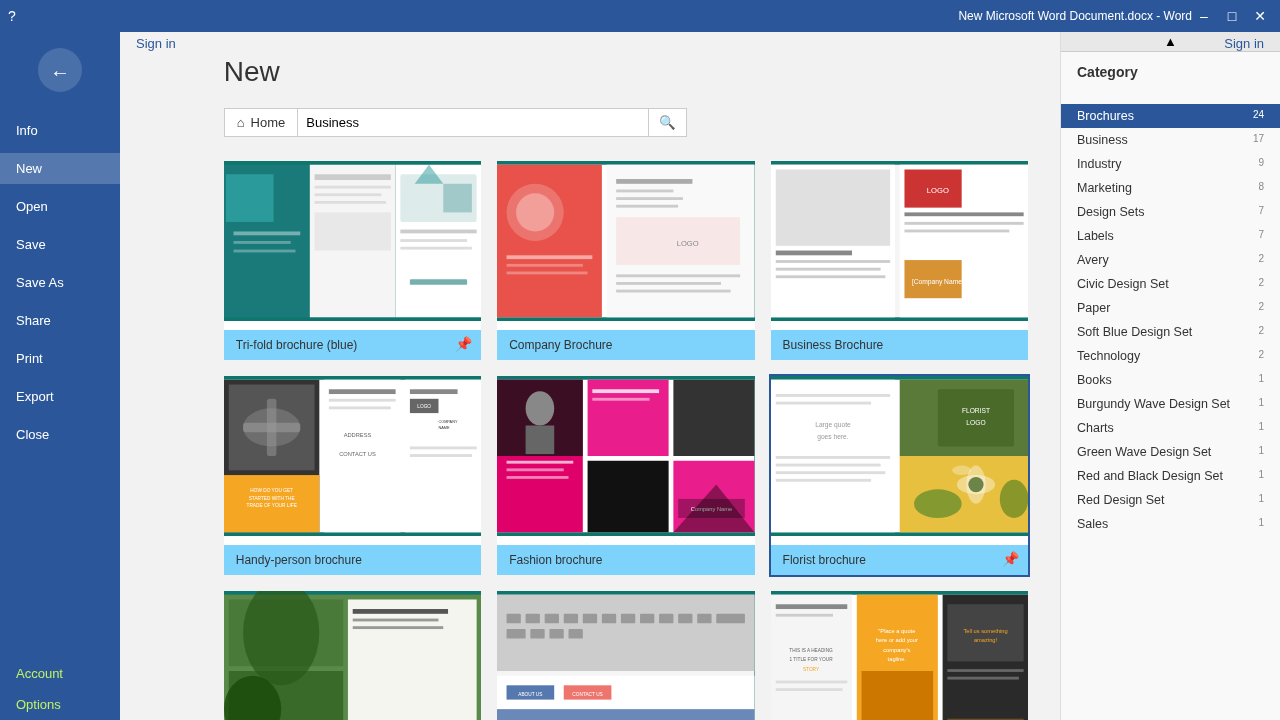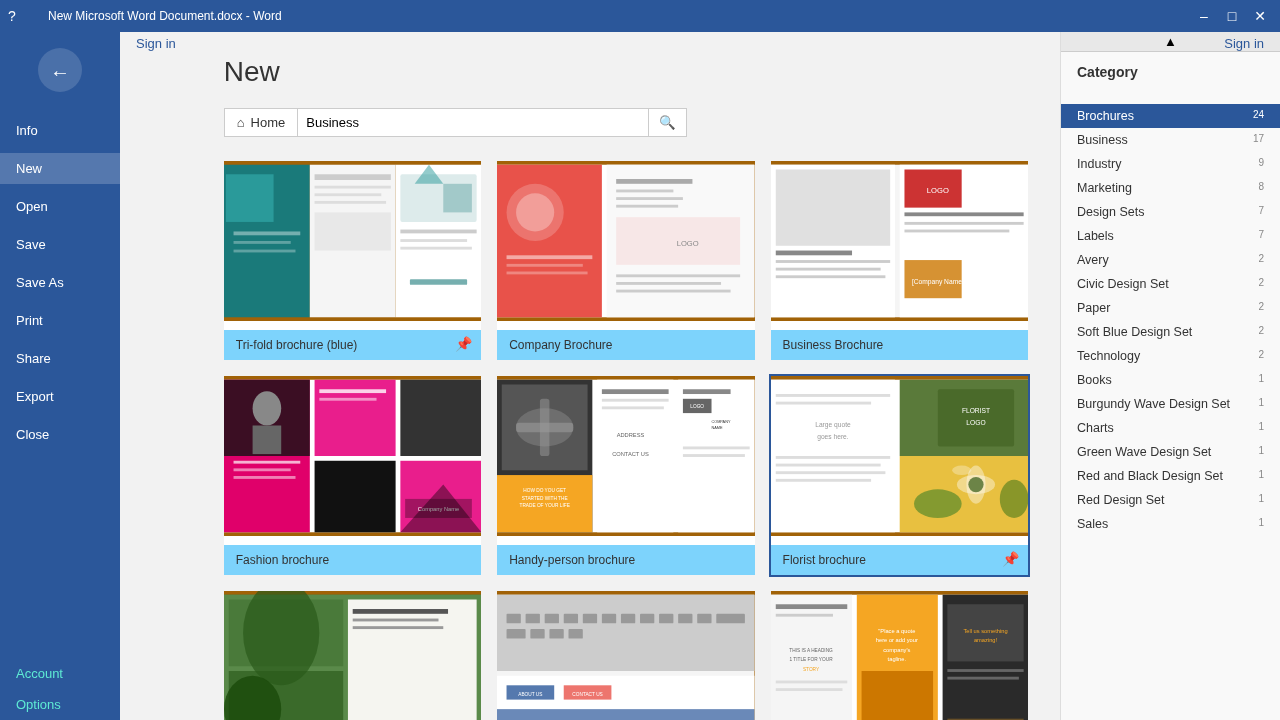--- a/index.html
+++ b/index.html
@@ -8,21 +8,21 @@
     
     .title-bar {
       height: 32px;
       background: #2b579a;
       display: flex;
       align-items: center;
       justify-content: space-between;
       padding: 0 8px;
       flex-shrink: 0;
     }
-    .title-bar-title { color: #fff; font-size: 12px; flex: 1; text-align: left; }
+    .title-bar-title { color: #fff; font-size: 12px; flex: 1; text-align: right; }
     .title-bar-controls { display: flex; gap: 4px; }
     .title-bar-btn { color: #fff; font-size: 14px; cursor: pointer; width: 24px; height: 24px; display: flex; align-items: center; justify-content: center; }
     .title-bar-left { display: flex; align-items: center; width: 40px; }
     .help-icon { color: #fff; font-size: 14px; cursor: pointer; }
 
     
     .app-body { display: flex; flex: 1; overflow: hidden; }
 
     
     .sidebar {
@@ -46,21 +46,21 @@
     .sidebar-item {
       color: #fff;
       padding: 8px 16px;
       cursor: pointer;
       font-size: 13px;
       margin-top: 7px;
     }
     .sidebar-item.active { background: rgba(255,255,255,0.2); }
     .sidebar-spacer { flex: 1; }
     .sidebar-bottom-item {
-      color: #5eead4;
+      color: #bef264;
       padding: 8px 16px;
       cursor: pointer;
       font-size: 13px;
     }
 
     
     .main-content {
       flex: 1;
       display: flex;
       overflow: hidden;
@@ -146,21 +146,21 @@
     }
     .template-card.selected { outline: 2px solid #2b579a; }
 
     .template-thumb {
       width: 100%;
       height: 160px;
       overflow: hidden;
       display: flex;
       align-items: center;
       justify-content: flex-start;
-      background: #a16207;
+      background: #0f766e;
       position: relative;
     }
 
     .template-label {
       padding: 8px 12px;
       font-size: 12px;
       color: #333;
       background: #7dd3fc;
       margin-top: 9px;
     }
@@ -244,22 +244,22 @@
 
 <div class="app-body">
 
   <div class="sidebar">
     <div class="sidebar-back">←</div>
     <div class="sidebar-item">Info</div>
     <div class="sidebar-item active">New</div>
     <div class="sidebar-item">Open</div>
     <div class="sidebar-item">Save</div>
     <div class="sidebar-item">Save As</div>
+    <div class="sidebar-item">Share</div>
     <div class="sidebar-item">Print</div>
-    <div class="sidebar-item">Share</div>
     <div class="sidebar-item">Export</div>
     <div class="sidebar-item">Close</div>
     <div class="sidebar-spacer"></div>
     <div class="sidebar-bottom-item">Account</div>
     <div class="sidebar-bottom-item">Options</div>
   </div>
 
   <div class="main-content">
     <div style="position:absolute;top:0;right:0;padding:4px 16px;font-size:13px;color:#2b579a;cursor:pointer;z-index:10;">Sign in</div>
     <div style="text-align:right;padding:4px 16px;font-size:13px;color:#2b579a;cursor:pointer;">
@@ -369,53 +369,20 @@
             <div class="template-label">
               <span>Business Brochure</span>
             </div>
           </div>
 
           <div class="template-card">
             <div class="template-thumb">
               <svg class="thumb-svg" viewBox="0 0 270 160" xmlns="http://www.w3.org/2000/svg">
                 <rect width="270" height="160" fill="#fff"></rect>
 
-                <rect x="0" y="0" width="90" height="160" fill="#e0006a"></rect>
-                <rect x="0" y="0" width="90" height="80" fill="#111" opacity="0.8"></rect>
-
-                <ellipse cx="45" cy="30" rx="15" ry="18" fill="#888"></ellipse>
-                <rect x="30" y="48" width="30" height="30" fill="#666"></rect>
-                <rect x="10" y="85" width="70" height="3" fill="rgba(255,255,255,0.7)"></rect>
-                <rect x="10" y="93" width="60" height="3" fill="rgba(255,255,255,0.5)"></rect>
-                <rect x="10" y="101" width="65" height="3" fill="rgba(255,255,255,0.5)"></rect>
-
-                <rect x="95" y="0" width="85" height="80" fill="#e91e8c"></rect>
-                <rect x="95" y="85" width="85" height="75" fill="#111"></rect>
-
-                <rect x="100" y="10" width="70" height="4" fill="rgba(255,255,255,0.8)"></rect>
-                <rect x="100" y="19" width="60" height="3" fill="rgba(255,255,255,0.5)"></rect>
-
-                <rect x="185" y="0" width="85" height="80" fill="#333"></rect>
-                <rect x="185" y="85" width="85" height="75" fill="#e91e8c"></rect>
-                <rect x="190" y="125" width="70" height="20" fill="rgba(0,0,0,0.3)"></rect>
-                <text x="225" y="138" font-size="6" fill="#fff" text-anchor="middle">Company Name</text>
-
-                <polygon points="185,160 230,110 270,160" fill="#000" opacity="0.4"></polygon>
-              </svg>
-            </div>
-            <div class="template-label">
-              <span>Fashion brochure</span>
-            </div>
-          </div>
-
-          <div class="template-card">
-            <div class="template-thumb">
-              <svg class="thumb-svg" viewBox="0 0 270 160" xmlns="http://www.w3.org/2000/svg">
-                <rect width="270" height="160" fill="#fff"></rect>
-
                 <rect x="0" y="0" width="100" height="160" fill="#333"></rect>
                 <rect x="5" y="5" width="90" height="90" fill="#555"></rect>
 
                 <ellipse cx="50" cy="50" rx="30" ry="20" fill="#888" opacity="0.5"></ellipse>
                 <rect x="20" y="45" width="60" height="10" rx="3" fill="#999" opacity="0.6"></rect>
                 <rect x="45" y="20" width="10" height="60" rx="3" fill="#999" opacity="0.5"></rect>
                 <rect x="0" y="100" width="100" height="60" fill="#f5a623"></rect>
                 <text x="50" y="118" font-size="5" fill="#fff" text-anchor="middle">HOW DO YOU GET</text>
                 <text x="50" y="126" font-size="5" fill="#fff" text-anchor="middle">STARTED WITH THE</text>
                 <text x="50" y="134" font-size="5" fill="#fff" text-anchor="middle">TRADE OF YOUR LIFE</text>
@@ -432,20 +399,53 @@
                 <rect x="195" y="20" width="30" height="15" fill="#666"></rect>
                 <text x="210" y="30" font-size="5" fill="#fff" text-anchor="middle">LOGO</text>
                 <text x="225" y="45" font-size="4" fill="#333">COMPANY</text>
                 <text x="225" y="52" font-size="4" fill="#333">NAME</text>
                 <rect x="195" y="70" width="70" height="3" fill="#ddd"></rect>
                 <rect x="195" y="78" width="65" height="3" fill="#ddd"></rect>
               </svg>
             </div>
             <div class="template-label">
               <span>Handy-person brochure</span>
+            </div>
+          </div>
+
+          <div class="template-card">
+            <div class="template-thumb">
+              <svg class="thumb-svg" viewBox="0 0 270 160" xmlns="http://www.w3.org/2000/svg">
+                <rect width="270" height="160" fill="#fff"></rect>
+
+                <rect x="0" y="0" width="90" height="160" fill="#e0006a"></rect>
+                <rect x="0" y="0" width="90" height="80" fill="#111" opacity="0.8"></rect>
+
+                <ellipse cx="45" cy="30" rx="15" ry="18" fill="#888"></ellipse>
+                <rect x="30" y="48" width="30" height="30" fill="#666"></rect>
+                <rect x="10" y="85" width="70" height="3" fill="rgba(255,255,255,0.7)"></rect>
+                <rect x="10" y="93" width="60" height="3" fill="rgba(255,255,255,0.5)"></rect>
+                <rect x="10" y="101" width="65" height="3" fill="rgba(255,255,255,0.5)"></rect>
+
+                <rect x="95" y="0" width="85" height="80" fill="#e91e8c"></rect>
+                <rect x="95" y="85" width="85" height="75" fill="#111"></rect>
+
+                <rect x="100" y="10" width="70" height="4" fill="rgba(255,255,255,0.8)"></rect>
+                <rect x="100" y="19" width="60" height="3" fill="rgba(255,255,255,0.5)"></rect>
+
+                <rect x="185" y="0" width="85" height="80" fill="#333"></rect>
+                <rect x="185" y="85" width="85" height="75" fill="#e91e8c"></rect>
+                <rect x="190" y="125" width="70" height="20" fill="rgba(0,0,0,0.3)"></rect>
+                <text x="225" y="138" font-size="6" fill="#fff" text-anchor="middle">Company Name</text>
+
+                <polygon points="185,160 230,110 270,160" fill="#000" opacity="0.4"></polygon>
+              </svg>
+            </div>
+            <div class="template-label">
+              <span>Fashion brochure</span>
             </div>
           </div>
 
           <div class="template-card selected">
             <div class="template-thumb">
               <svg class="thumb-svg" viewBox="0 0 270 160" xmlns="http://www.w3.org/2000/svg">
                 <rect width="270" height="160" fill="#fff"></rect>
 
                 <rect x="0" y="0" width="130" height="160" fill="#fff"></rect>
                 <rect x="5" y="15" width="120" height="3" fill="#ddd"></rect>

